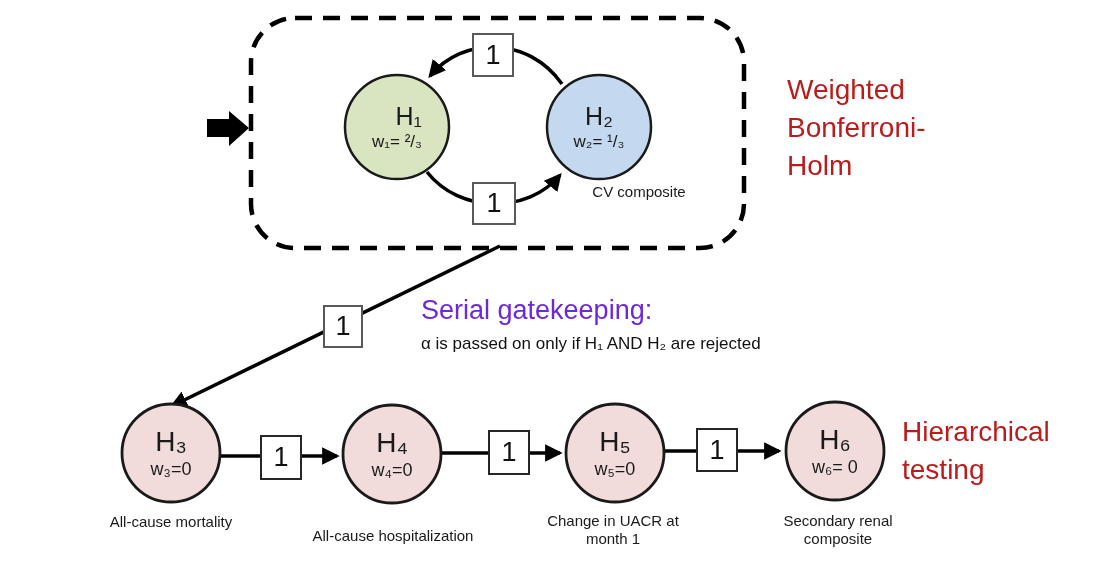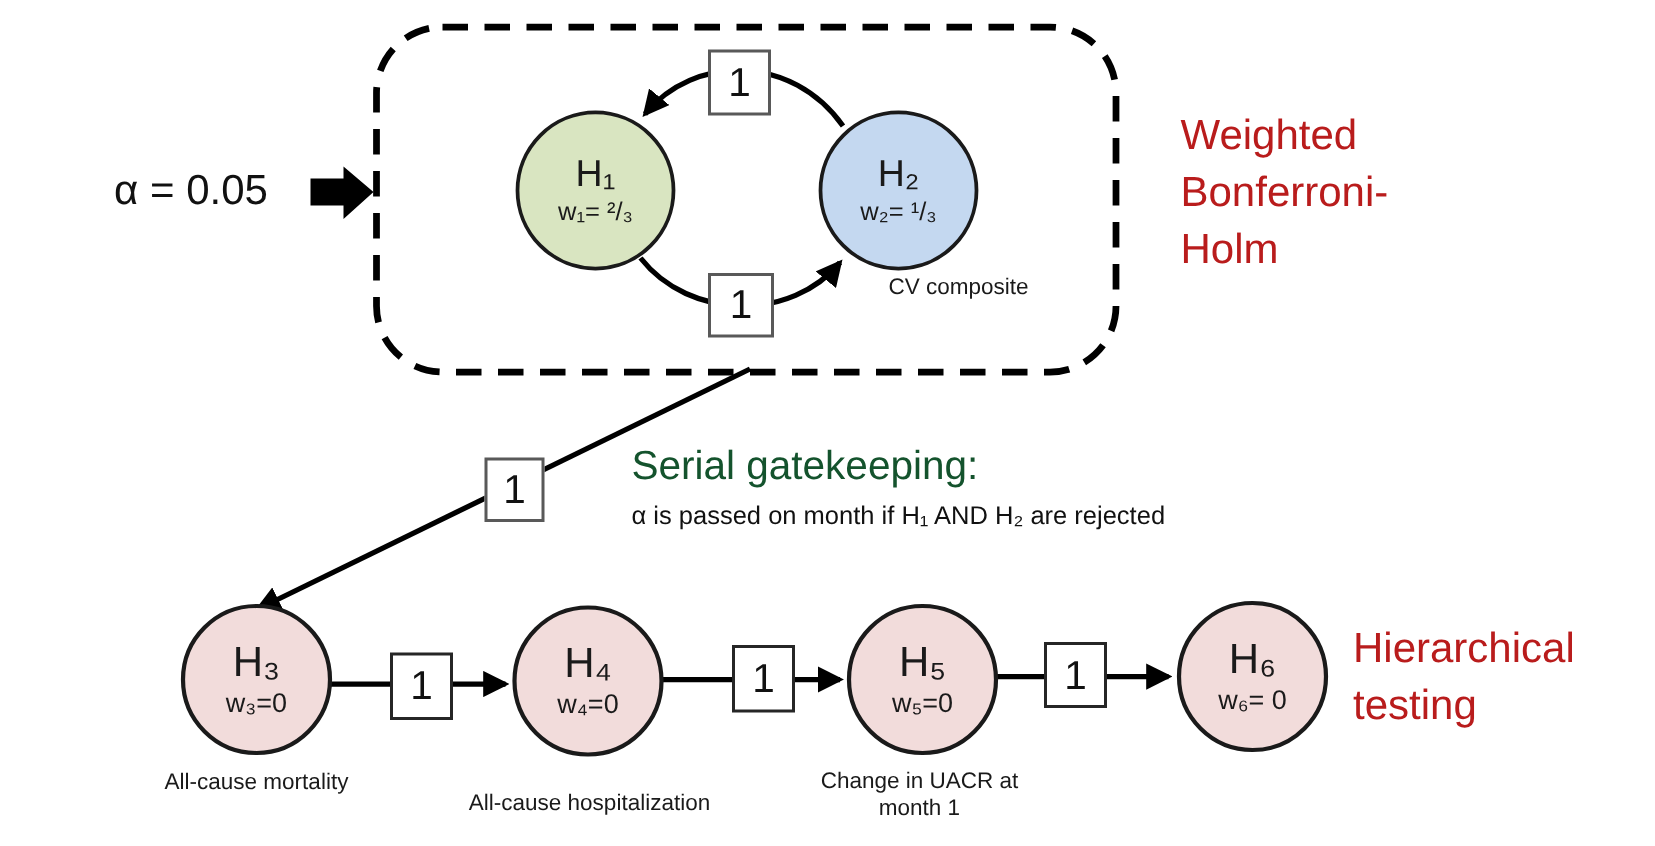--- a/index.html
+++ b/index.html
@@ -45,21 +45,21 @@
     justify-content: center;
     font-size: 27px;
     color: #111111;
     box-sizing: border-box;
   }
   .one-box.loop  { border: 2px solid #595959; }
   .one-box.chain { border: 2.5px solid #262626; }
 
   
   .heading-lg { position: absolute; font-size: 28px; line-height: 1.36; color: #b91c1c; }
-  .gk-title   { position: absolute; font-size: 27px; color: #14532d; white-space: nowrap; }
+  .gk-title   { position: absolute; font-size: 27px; color: #6d28d9; white-space: nowrap; }
   .gk-sub     { position: absolute; font-size: 17px; color: #111111; white-space: nowrap; }
   .alpha-lbl  { position: absolute; font-size: 28px; color: #111111; white-space: nowrap; }
 </style>
 </head>
 <body>
 
 <div class="canvas">
 
   <svg class="layer" width="1103" height="564" viewBox="0 0 1103 564">
     <defs>
@@ -82,23 +82,22 @@
     <line x1="664" y1="451" x2="779" y2="451" stroke="#000000" stroke-width="3.5" marker-end="url(#ah)"></line>
 
     <circle cx="397" cy="127" r="52" stroke="#1a1a1a" stroke-width="2.5" fill="#d9e5c1"></circle>
     <circle cx="599" cy="127" r="52" stroke="#1a1a1a" stroke-width="2.5" fill="#c4d8f0"></circle>
     <circle cx="171" cy="453" r="49" stroke="#1a1a1a" stroke-width="2.8" fill="#f2dcdb"></circle>
     <circle cx="392" cy="454" r="49" stroke="#1a1a1a" stroke-width="2.8" fill="#f2dcdb"></circle>
     <circle cx="615" cy="453" r="49" stroke="#1a1a1a" stroke-width="2.8" fill="#f2dcdb"></circle>
     <circle cx="835" cy="451" r="49" stroke="#1a1a1a" stroke-width="2.8" fill="#f2dcdb"></circle>
   </svg>
 
-  <div class="alpha-lbl" style="left:76px; top:111px;">α = 0.05</div>
 
-  <div class="node-text" style="left:397px; top:127px;">
+  <div class="node-text" style="left:397px; top:127px;text-align:right;">
     <div class="node-h">H₁</div>
     <div class="node-w">w₁= ²/₃</div>
   </div>
   <div class="node-text" style="left:599px; top:127px;">
     <div class="node-h">H₂</div>
     <div class="node-w">w₂= ¹/₃</div>
   </div>
   <div class="node-text small" style="left:171px; top:453px;">
     <div class="node-h">H₃</div>
     <div class="node-w">w₃=0</div>
@@ -113,20 +112,21 @@
   </div>
   <div class="node-text small" style="left:835px; top:451px;">
     <div class="node-h">H₆</div>
     <div class="node-w">w₆= 0</div>
   </div>
 
   <div class="caption" style="left:569px; top:183px; width:140px;">CV composite</div>
   <div class="caption" style="left:91px; top:513px; width:160px;">All-cause mortality</div>
   <div class="caption" style="left:293px; top:513px; width:200px;margin-top:14px;">All-cause hospitalization</div>
   <div class="caption" style="left:538px; top:512px; width:150px;">Change in UACR at month 1</div>
+  <div class="caption" style="left:773px; top:512px; width:130px;">Secondary renal composite</div>
 
   <div class="one-box loop" style="left:472px; top:33px; width:42px; height:44px;">
     <span>1</span>
   </div>
   <div class="one-box loop" style="left:472px; top:182px; width:44px; height:43px;">
     <span>1</span>
   </div>
   <div class="one-box loop" style="left:323px; top:305px; width:40px; height:43px;">
     <span>1</span>
   </div>
@@ -135,16 +135,16 @@
   </div>
   <div class="one-box chain" style="left:488px; top:430px; width:42px; height:45px;">
     <span>1</span>
   </div>
   <div class="one-box chain" style="left:696px; top:428px; width:42px; height:44px;">
     <span>1</span>
   </div>
 
   <div class="heading-lg" style="left:787px; top:71px; width:170px;">Weighted Bonferroni-Holm</div>
   <div class="gk-title" style="left:421px; top:295px;">Serial gatekeeping:</div>
-  <div class="gk-sub" style="left:421px; top:334px;">α is passed on month if H₁ AND H₂ are rejected</div>
+  <div class="gk-sub" style="left:421px; top:334px;">α is passed on only if H₁ AND H₂ are rejected</div>
   <div class="heading-lg" style="left:902px; top:413px; width:210px;">Hierarchical testing</div>
 
 </div>
 
 </body></html>

